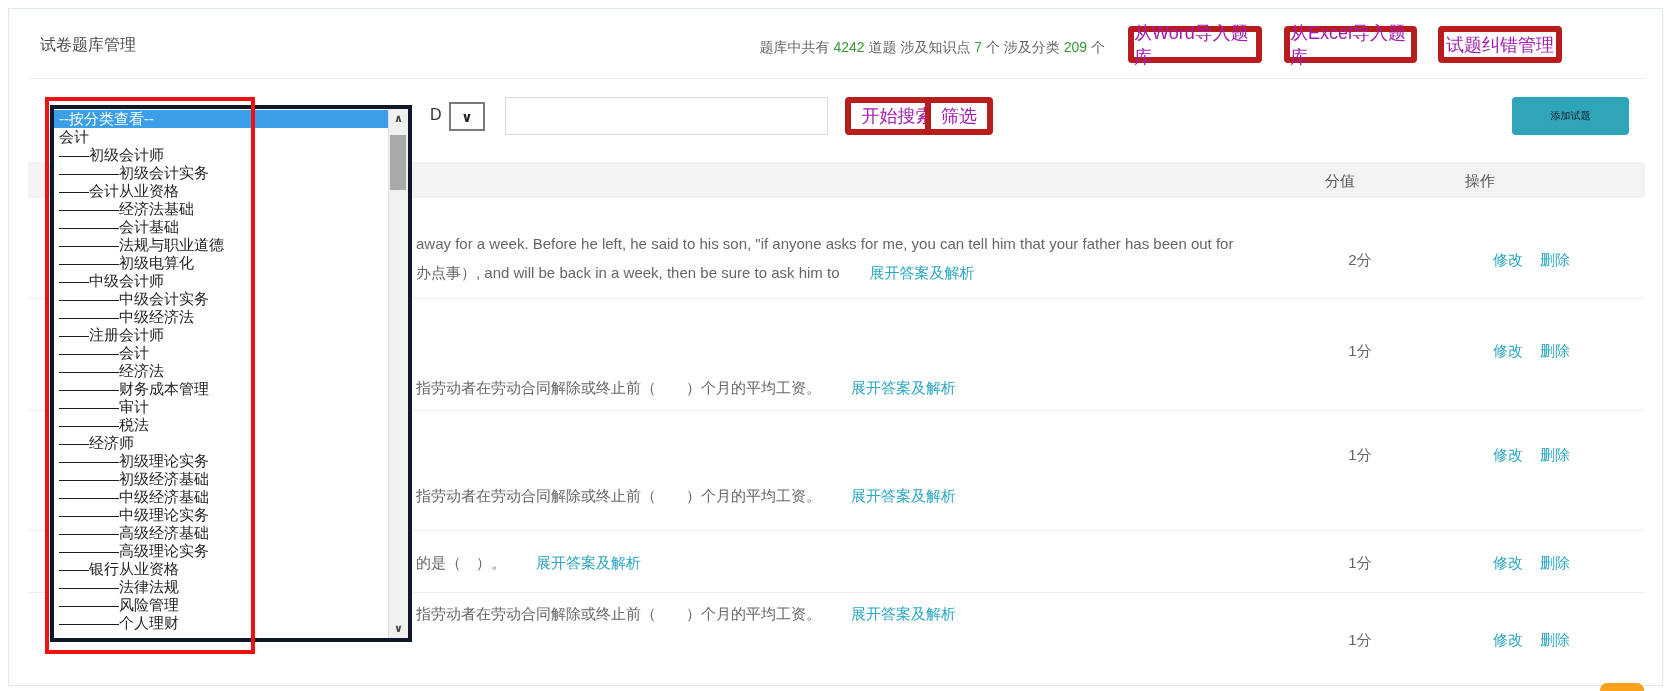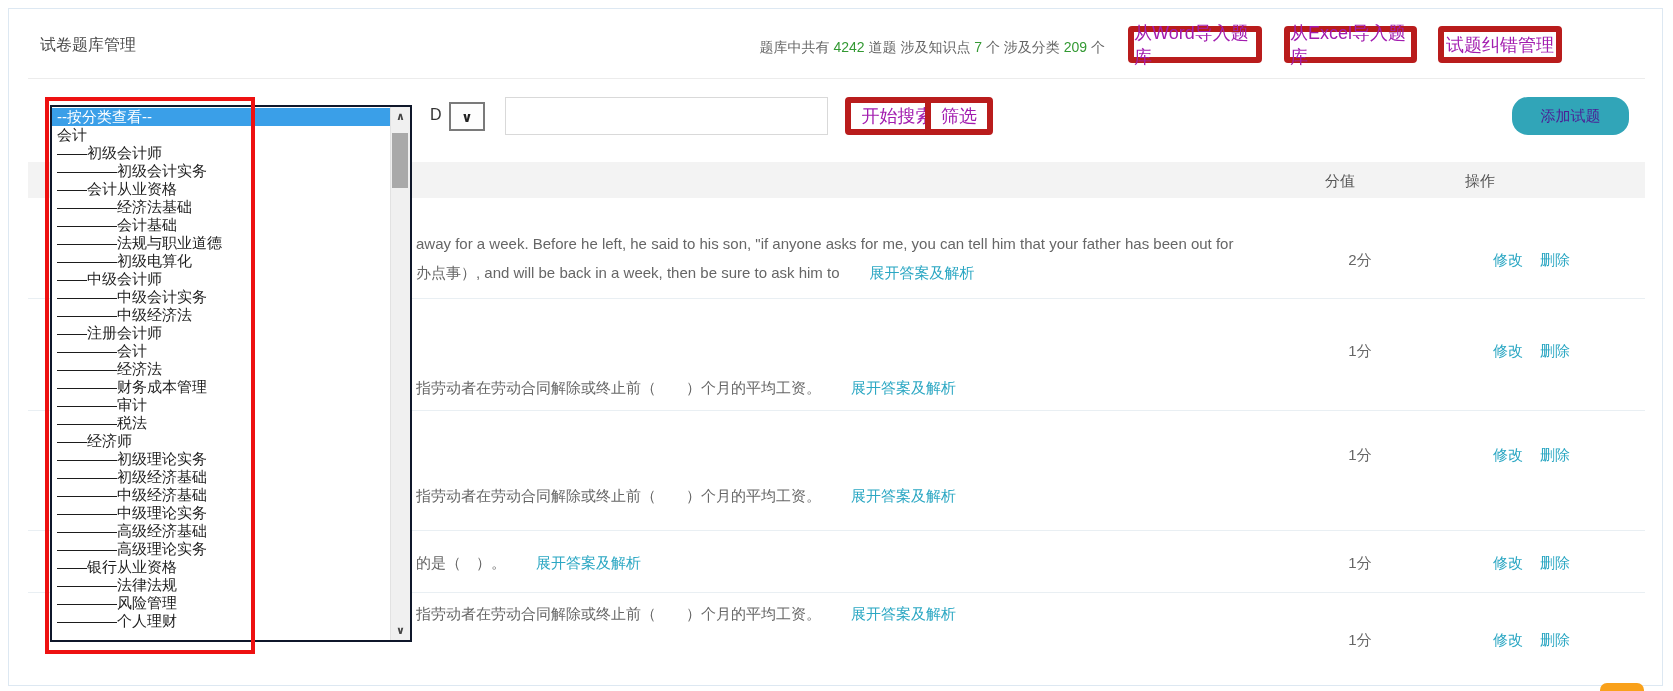--- a/index.html
+++ b/index.html
@@ -16,22 +16,22 @@
   .btn-excel{left:1284px;top:26px;width:133px;height:37px}
   .btn-error{left:1438px;top:26px;width:124px;height:37px}
   .hdr-divider{left:28px;top:78px;width:1617px;height:1px;background:#ececec}
   .sel-d{left:430px;top:106px;font-size:16px;color:#333}
   .sel-arrow-box{left:449px;top:102px;width:36px;height:29px;border:2px solid #7a7a7a;box-sizing:border-box;
        display:flex;align-items:center;justify-content:center;background:#fdfdfd;font-weight:bold;color:#222;font-size:14px;cursor:pointer}
   .search-input{left:505px;top:97px;width:323px;height:38px;border:1px solid #d9d9d9;box-sizing:border-box;
        padding:0 10px;font-size:15px;outline:none;position:absolute}
   .btn-search{left:845px;top:97px;width:105px;height:38px}
   .btn-filter{left:925px;top:97px;width:68px;height:38px}
-  .btn-add{left:1512px;top:97px;width:117px;height:38px;background:#31a5b8;color:#4c1d95;border:none;
-       border-radius:16px;font-size:15px;display:flex;align-items:center;justify-content:center;cursor:pointer}
+  .btn-add{left:1512px;top:97px;width:117px;height:38px;background:#31a5b8;color:#0f172a;border:none;
+       border-radius:4px;font-size:10px;display:flex;align-items:center;justify-content:center;cursor:pointer}
   .thead{left:28px;top:162px;width:1617px;height:36px;background:#f3f3f3}
   .th{top:172px;width:120px;text-align:center;font-size:15px;color:#555}
   .th-score{left:1280px}
   .th-action{left:1420px}
   .row-divider{left:28px;width:1617px;height:1px;background:#e9eff3}
   .rd1{top:298px}.rd2{top:410px}.rd3{top:530px}.rd4{top:592px}
   .qfrag{font-size:15px;color:#666;white-space:pre}
   .expand-link{color:#2ba7c3;font-size:15px;cursor:pointer;white-space:nowrap;display:inline-block;margin-left:30px}
   .score-cell{left:1300px;width:120px;text-align:center;font-size:15px;color:#666}
   .ops-cell{left:1430px;width:140px;display:flex;justify-content:flex-end;gap:17px}
@@ -40,21 +40,21 @@
   .r1l2{left:416px;top:264px}
   .r1pos{top:251px}
   .r2line{left:416px;top:379px}
   .r2pos{top:342px}
   .r3line{left:416px;top:487px}
   .r3pos{top:446px}
   .r4line{left:416px;top:554px}
   .r4pos{top:554px}
   .r5line{left:416px;top:605px}
   .r5pos{top:631px}
-  .dropdown{left:50px;top:105px;width:362px;height:537px;background:#fff;border:2px solid #0f172a;
+  .dropdown{left:50px;top:105px;width:362px;height:537px;background:#fff;border:4px solid #0f172a;
        box-sizing:border-box;overflow:hidden;z-index:30}
   .dd-items{position:absolute;left:0;top:1px;right:19px}
   .dd-item{height:18px;line-height:18px;font-size:15px;color:#1d1d1d;padding-left:5px;
        white-space:nowrap;overflow:hidden;cursor:default}
   .dd-item.selected{background:#3a9fe8;color:#fff}
   .dd-scrollbar{position:absolute;top:0;right:0;width:19px;height:100%;background:#f0f0f0;border-left:1px solid #e2e2e2}
   .dd-sb-btn{position:absolute;left:0;width:100%;height:19px;display:flex;align-items:center;
        justify-content:center;color:#444;font-size:11px;font-weight:bold;background:#f0f0f0;cursor:pointer}
   .dd-sb-up{top:0}
   .dd-sb-down{bottom:0}

